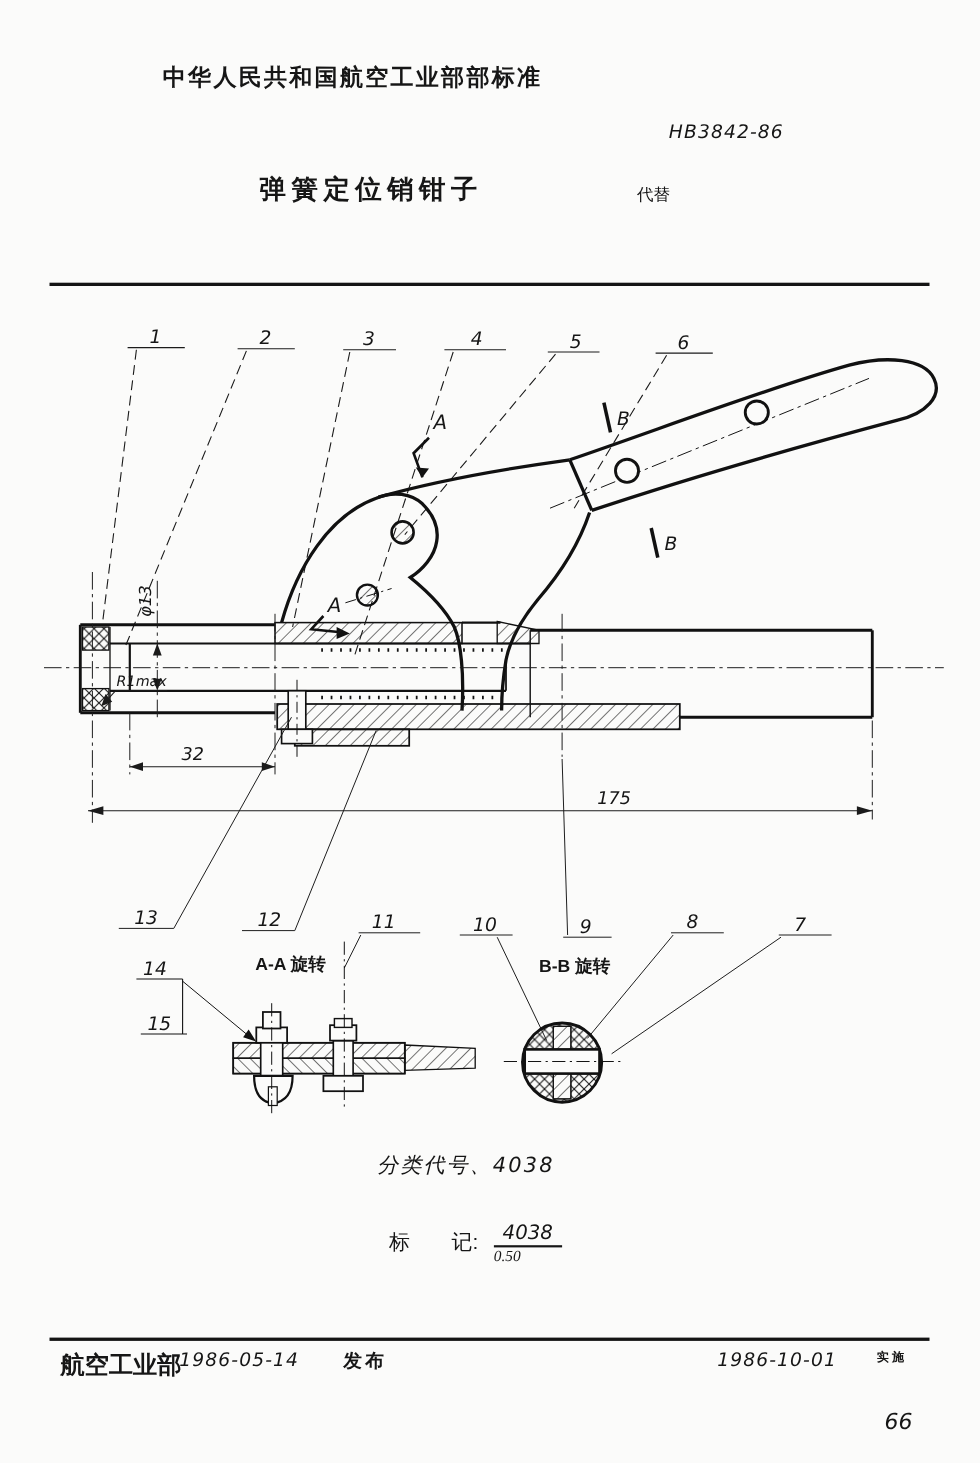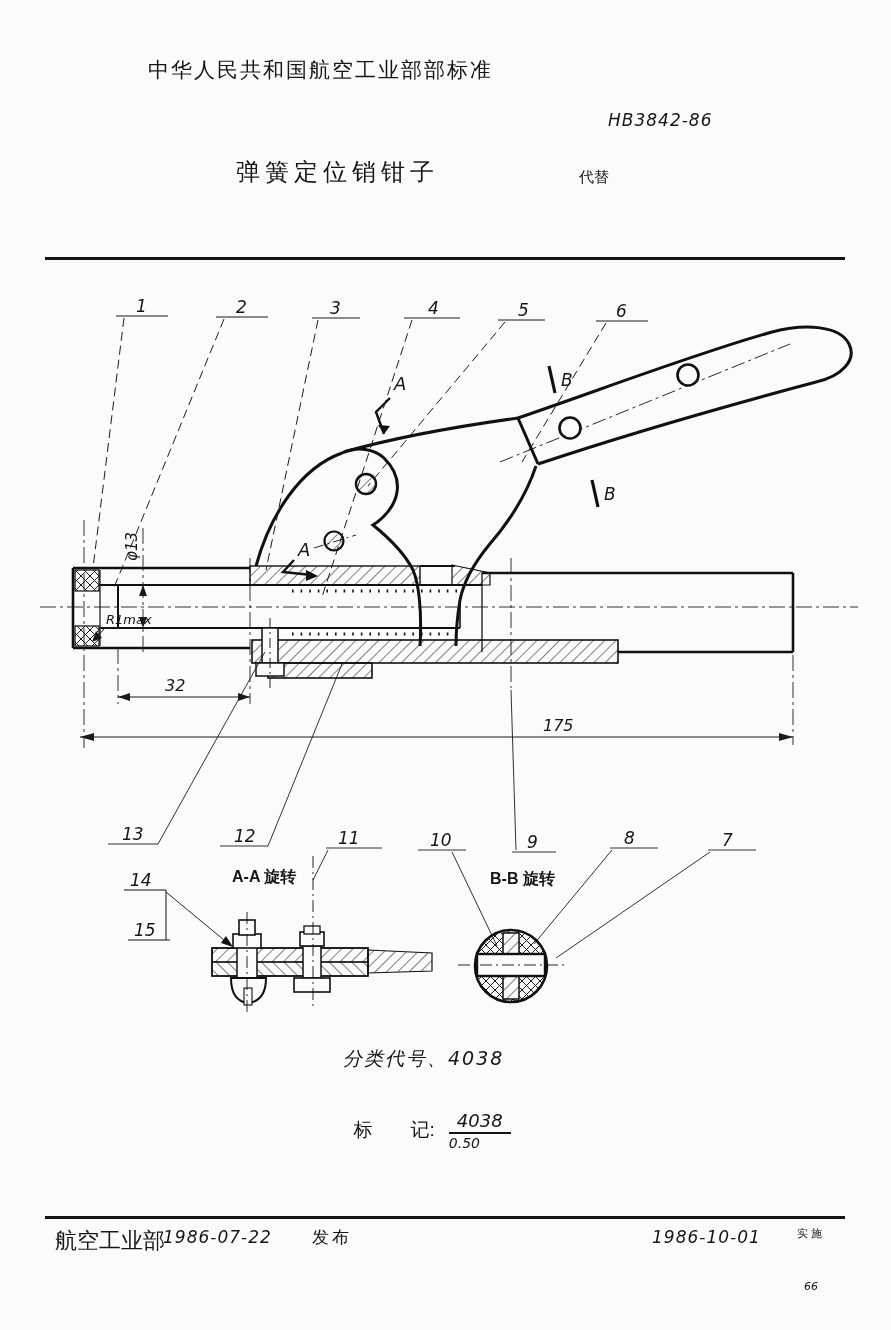--- a/index.html
+++ b/index.html
@@ -2,28 +2,28 @@
 <html><head>
 <meta charset="utf-8">
 <style>
   html,body{margin:0;padding:0;}
   body{
     width:891px;height:1330px;position:relative;background:#fbfbfa;
     font-family:"Liberation Sans",sans-serif;color:#161616;overflow:hidden;
   }
   .abs{position:absolute;z-index:2;}
   .hand{font-style:italic;font-family:"DejaVu Sans",sans-serif;}
-  .bold{font-weight:normal;}
+  .bold{font-weight:bold;}
   .rule{position:absolute;background:#141414;height:3px;z-index:2;}
   #draw{position:absolute;left:0;top:0;z-index:1;pointer-events:none;}
   svg text{font-family:"DejaVu Sans",sans-serif;font-style:italic;fill:#161616;}
   svg text.cjk{font-style:normal;font-family:"Liberation Sans",sans-serif;font-weight:bold;}
   .frac{display:inline-block;text-align:left;vertical-align:middle;margin-left:14px;}
   .frac .num{display:block;border-bottom:2px solid #161616;padding:0 8px 1px 8px;font-size:18px;}
-  .frac .den{display:block;font-size:14px;padding-top:1px;}
+  .frac .den{display:block;font-size:14px;padding-top:1px;font-family:Liberation Serif, serif;}
 </style>
 </head>
 <body>
 
 <div class="abs bold" style="left:148px;top:56px;font-size:21px;letter-spacing:2px;">中华人民共和国航空工业部部标准</div>
 
 <div class="abs hand" style="left:608px;top:110px;font-size:17px;letter-spacing:1px;">HB3842-86</div>
 
 <div class="abs bold" style="left:236px;top:156px;font-size:24px;letter-spacing:5px;">弹簧定位销钳子</div>
 
@@ -33,26 +33,26 @@
 
 <div class="abs hand" style="left:343px;top:1046px;font-size:19px;letter-spacing:2px;text-align:right;">分类代号、4038</div>
 
 <div class="abs" style="left:343px;top:1088px;font-size:19px;white-space:pre;">
   <span>标　　记:</span><span class="frac hand"><span class="num">4038</span><span class="den">0.50</span></span>
 </div>
 
 <div class="rule" style="left:45px;top:1216px;width:800px;"></div>
 
 <div class="abs bold" style="left:55px;top:1226px;font-size:22px;">航空工业部</div>
-<div class="abs hand" style="left:163px;top:1227px;font-size:17px;letter-spacing:1px;">1986-07-22</div>
+<div class="abs hand" style="left:163px;top:1227px;font-size:17px;letter-spacing:1px;">1986-05-14</div>
 <div class="abs bold" style="left:312px;top:1226px;font-size:17px;letter-spacing:3px;">发布</div>
 <div class="abs hand" style="left:652px;top:1227px;font-size:17px;letter-spacing:1px;">1986-10-01</div>
 <div class="abs bold" style="left:797px;top:1226px;font-size:11px;letter-spacing:3px;">实施</div>
 
-<div class="abs hand" style="left:804px;top:1280px;font-size:11px;">66</div>
+<div class="abs hand" style="left:804px;top:1280px;font-size:20px;">66</div>
 
 <svg id="draw" width="891" height="1330" viewBox="0 0 891 1330">
   <defs>
     <pattern id="h1" width="8" height="8" patternUnits="userSpaceOnUse" patternTransform="rotate(45)">
       <line x1="0" y1="0" x2="0" y2="8" stroke="#1b1b1b" stroke-width="1.1"></line>
     </pattern>
     <pattern id="h2" width="8" height="8" patternUnits="userSpaceOnUse" patternTransform="rotate(-45)">
       <line x1="0" y1="0" x2="0" y2="8" stroke="#1b1b1b" stroke-width="1.1"></line>
     </pattern>
     <pattern id="hx" width="9" height="9" patternUnits="userSpaceOnUse">

